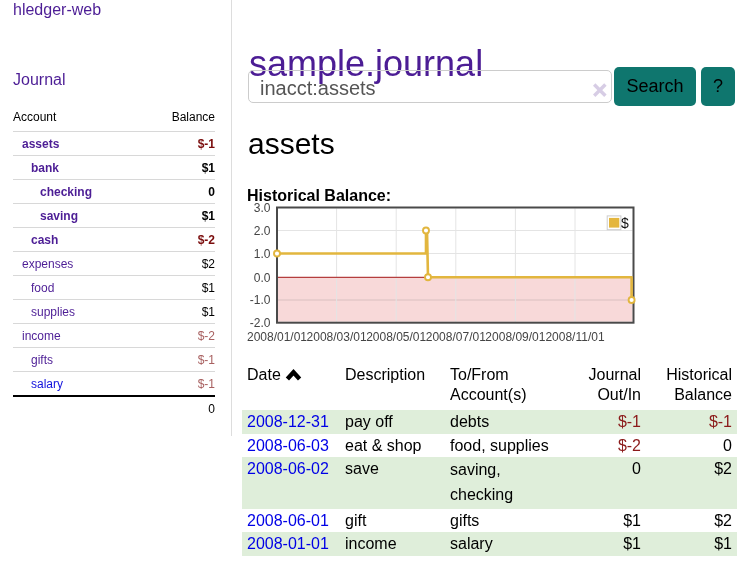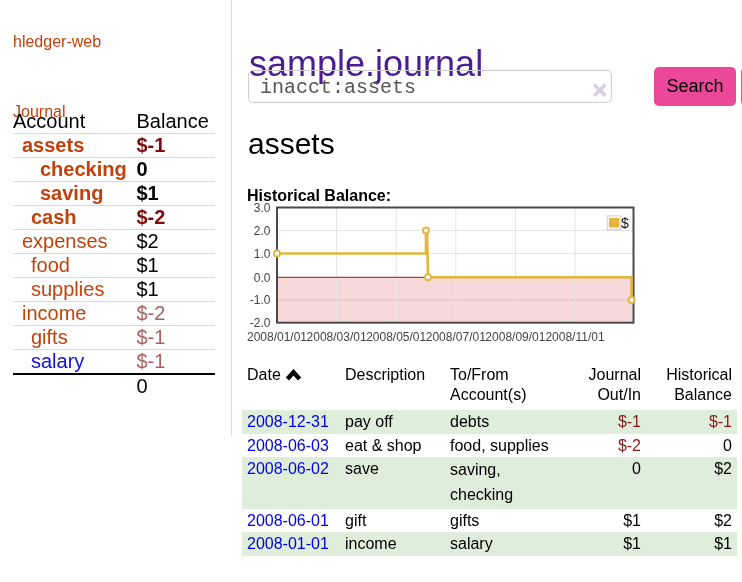--- a/index.html
+++ b/index.html
@@ -1,43 +1,43 @@
 <!DOCTYPE html>
 <html><head>
 <meta charset="utf-8">
 <style>
 * { margin:0; padding:0; box-sizing:content-box; }
 html,body { width:742px; height:582px; background:#fff; font-family:"Liberation Sans", sans-serif; overflow:hidden; }
 .abs { position:absolute; }
 a { text-decoration:none; }
-.purple { color:#c2410c;margin-top:32px; }
+.purple { color:#4c1d95; }
 .blue { color:#1111dd; }
 
 
 #sideborder { left:231px; top:0; width:0; height:436px; border-right:1px solid #ddd; }
 #apptitle { left:13px; top:0.5px; font-size:16px; }
 #journallink { left:13px; top:71px; font-size:16px; }
-#sidetable { position:absolute; left:13px; top:104px; width:202px; border-collapse:collapse; font-size:20px; }
+#sidetable { position:absolute; left:13px; top:104px; width:202px; border-collapse:collapse; font-size:12px; }
 #sidetable th, #sidetable td { padding:0; font-weight:normal; height:23px; text-align:left; }
-#sidetable td.num, #sidetable th.num { }
+#sidetable td.num, #sidetable th.num { text-align:right; }
 #sidetable thead th { height:21px; vertical-align:top; padding-top:6px; }
 #sidetable tbody tr { border-top:1px solid #d8d8d8; }
 #sidetable tr.tot { border-top:2px solid #000; }
 #sidetable td.b, #sidetable td.b a { font-weight:bold; }
 .negb { color:#7a0c0c; }
 .negl { color:#a86060; }
 .i1 { padding-left:9px !important; }
 .i2 { padding-left:18px !important; }
 .i3 { padding-left:27px !important; }
 
 
 #h1 { left:249px; top:1.5px; font-size:36px; line-height:36px; color:#4c1d95;margin-top:44px; }
-#searchbox { left:248px; top:70px; width:351px; height:31px; border:1px solid #ccc; border-radius:5px; font-size:20px; color:#555; line-height:34px; padding-left:11px;font-family:Liberation Mono, monospace; }
+#searchbox { left:248px; top:70px; width:351px; height:31px; border:1px solid #ccc; border-radius:5px; font-size:20px; color:#555; line-height:34px; padding-left:11px; }
 #clearx { left:593px; top:82.5px; }
-.btn { background:#ec4899; border-radius:5px; font-size:18px; color:#000; text-align:center;margin-left:40px; }
+.btn { background:#0f766e; border-radius:5px; font-size:18px; color:#000; text-align:center; }
 #btnsearch { left:614px; top:67px; width:82px; height:39px; line-height:39px; }
 #btnq { left:701px; top:67px; width:34px; height:39px; line-height:39px; }
 #h2 { left:248px; top:128.5px; font-size:30px; line-height:30px; color:#000; }
 #histlabel { left:247px; top:187px; font-size:16px; font-weight:bold; }
 
 
 #reg { position:absolute; left:242px; top:363px; width:495px; border-collapse:collapse; font-size:16px; table-layout:fixed; }
 #reg th { font-weight:normal; text-align:left; vertical-align:top; line-height:20px; padding:2px 0 5px 5px; }
 #reg td { vertical-align:top; line-height:21px; padding:1.25px 0 1.25px 5px; }
 #reg th.num, #reg td.num { text-align:right; padding-right:2px; }
@@ -57,20 +57,24 @@
         <th>Account</th>
         <th class="num">Balance</th>
       </tr>
     </thead>
  <tbody>
   <tr>
         <td class="i1 b"><a class="purple" href="#">assets</a></td>
         <td class="num b negb">$-1</td>
       </tr>
   <tr>
+        <td class="i2 b"><a class="purple" href="#">bank</a></td>
+        <td class="num b">$1</td>
+      </tr>
+  <tr>
         <td class="i3 b"><a class="purple" href="#">checking</a></td>
         <td class="num b">0</td>
       </tr>
   <tr>
         <td class="i3 b"><a class="purple" href="#">saving</a></td>
         <td class="num b">$1</td>
       </tr>
   <tr>
         <td class="i2 b"><a class="purple" href="#">cash</a></td>
         <td class="num b negb">$-2</td>

